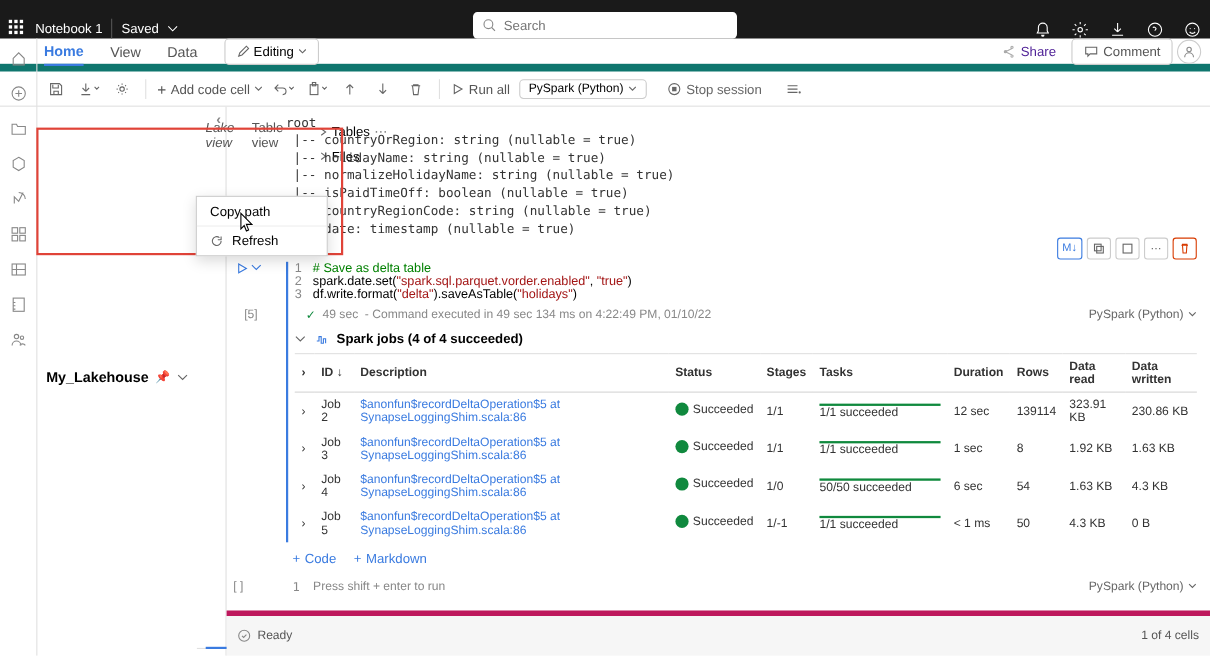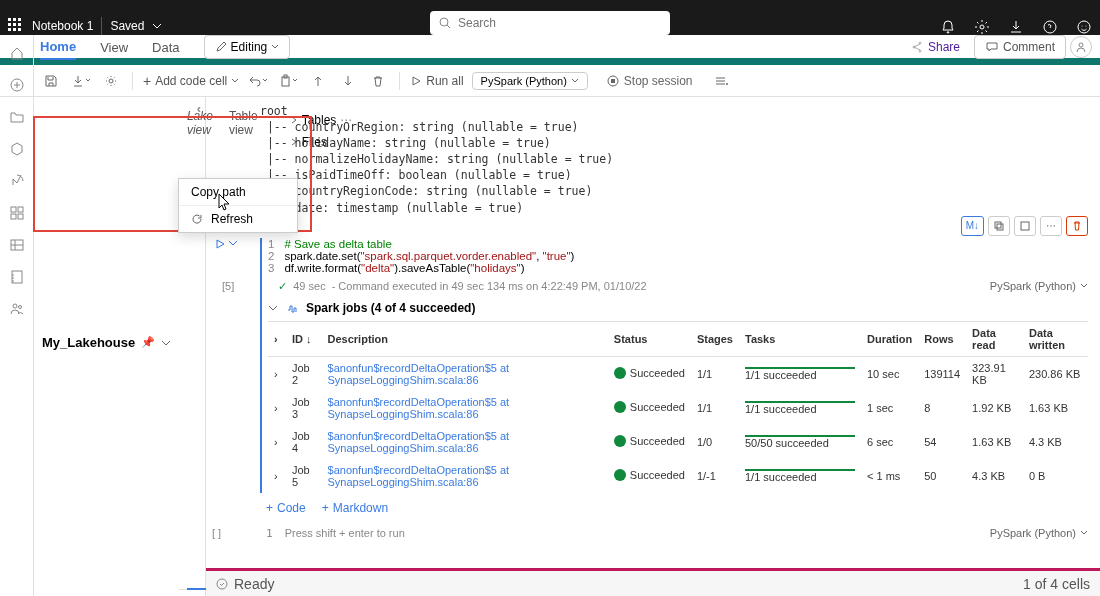--- a/index.html
+++ b/index.html
@@ -71,21 +71,21 @@
 .link { color: #3a7be0; cursor: pointer; }
 .status-ok { display: inline-flex; align-items: center; gap: 4px; }
 .status-ok::before { content: ""; width: 12px; height: 12px; border-radius: 50%; background: #10893e; display: inline-block; }
 .task-cell { display: flex; flex-direction: column; }
 .task-prog { width: 110px; height: 2px; background: #bee4c6; position: relative; }
 .task-prog .fill { height: 2px; background: #10893e; position: absolute; left: 0; top: 0; width: 100%; }
 .add-row { margin-top: 8px; display: flex; gap: 16px; font-size: 12px; color: #3a7be0; padding-left: 6px; }
 .add-row span { cursor: pointer; display: flex; align-items: center; gap: 4px; }
 .empty-cell { margin-top: 12px; display: flex; align-items: center; font-size: 11px; color: #888; padding-left: 6px; }
 .empty-cell .num { font-family: Consolas, monospace; margin-right: 12px; }
-.status-bar { position: absolute; left: 206px; right: 0; bottom: 0; height: 28px; background: #f6f6f6; border-top: 3px solid #be185d; display: flex; align-items: center; padding: 0 10px; font-size: 14px; color: #555; }
+.status-bar { position: absolute; left: 206px; right: 0; bottom: 0; height: 41px; background: #f6f6f6; border-top: 5px solid #be185d; display: flex; align-items: center; padding: 0 10px; font-size: 11px; color: #555; }
 .status-bar .right { margin-left: auto; }
 svg { display: block; }
 </style>
 </head>
 <body>
 
 <div class="top">
   <div class="top-left">
     <div class="top-grid">
         <span></span>
@@ -435,21 +435,21 @@
     <td><span class="status-ok">Succeeded</span></td>
     <td>1/1</td>
     <td>
                 <div class="task-cell">
                   <div class="task-prog">
                     <div class="fill"></div>
                   </div>
                   <span>1/1 succeeded</span>
                 </div>
               </td>
-    <td>10 sec</td>
+    <td>12 sec</td>
     <td>139114</td>
     <td>323.91 KB</td>
     <td>230.86 KB</td>
             </tr>
             <tr>
               <td class="chev">›</td>
     <td>Job 3</td>
     <td><span class="link">$anonfun$recordDeltaOperation$5 at SynapseLoggingShim.scala:86</span></td>
     <td><span class="status-ok">Succeeded</span></td>
     <td>1/1</td>

